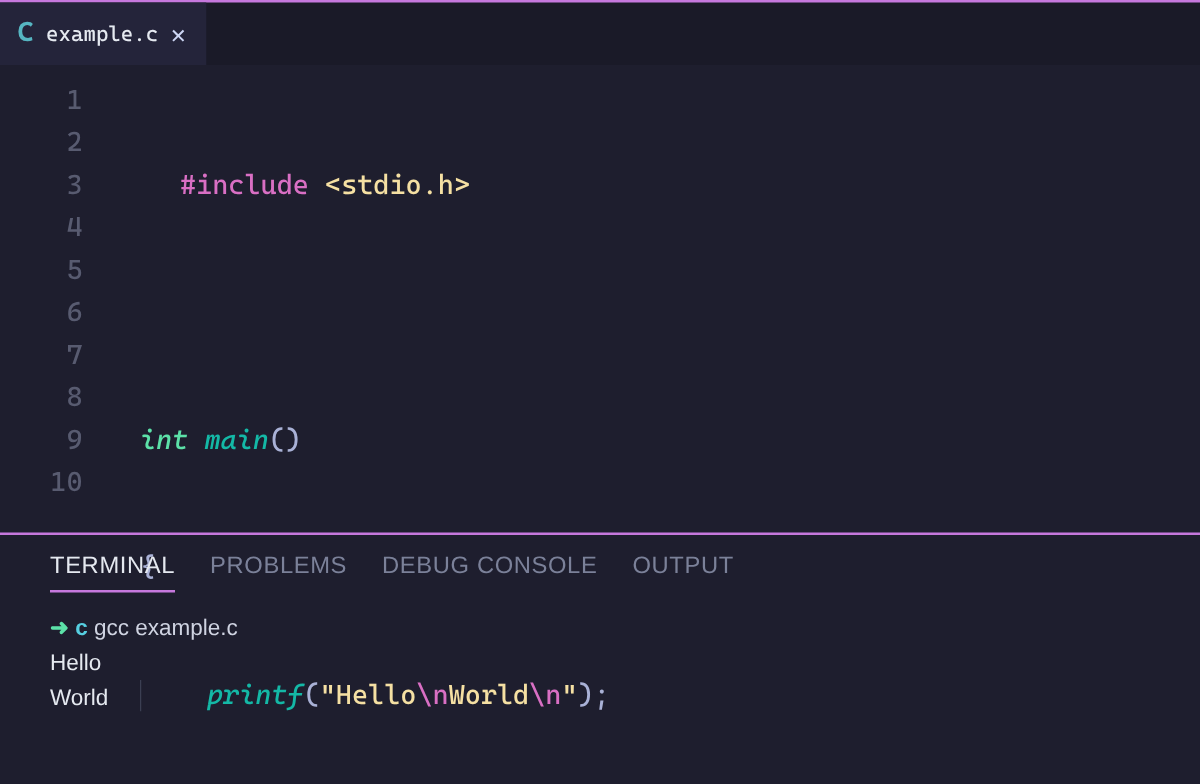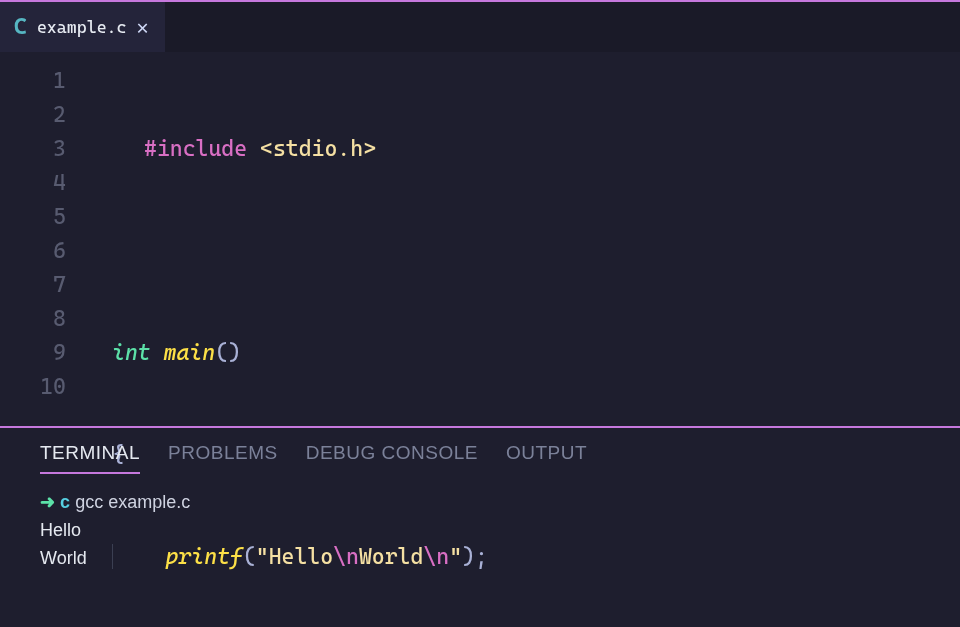--- a/index.html
+++ b/index.html
@@ -48,21 +48,21 @@
     width: 88px;
     text-align: right;
     color: #585b70;
     padding-right: 22px;
     user-select: none;
   }
   .code { flex: 1; padding-left: 24px; white-space: pre; }
   .code-line { height: 34px; }
   .indent-guide { border-left: 1px solid #3b3f52; padding-left: 1px; }
   .tk-keyword  { color: #d96fc4; margin-left: 32px; }
-  .tk-func     { color: #fde047; font-style: italic; }
+  .tk-func     { color: #14b8a6; font-style: italic; }
   .tk-type     { color: #5ce1a8; font-style: italic; }
   .tk-include  { color: #f5e0a3; }
   .tk-punct    { color: #a9b1d6; }
   .tk-string   { color: #f5e0a3; }
   .tk-escape   { color: #d96fc4; }
 
   
   .panel-divider { height: 2px; background: #c678dd; }
 
   

